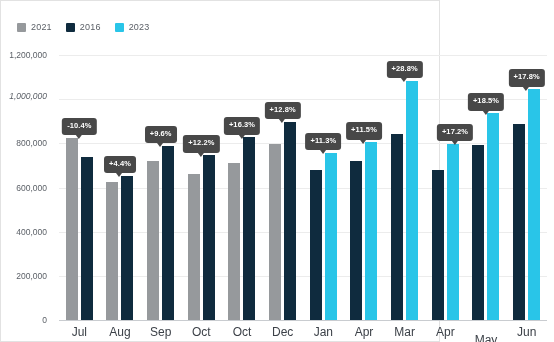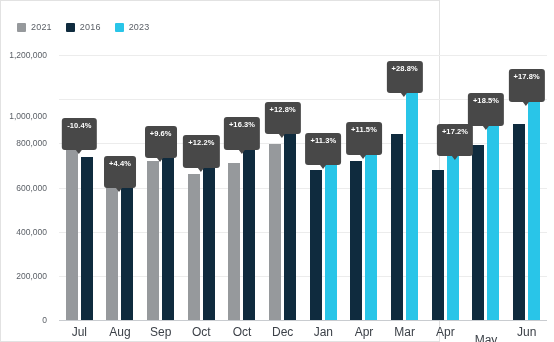--- a/index.html
+++ b/index.html
@@ -79,21 +79,21 @@
   }
 
   
   .badge{
     position:absolute;
     transform:translateX(-50%);
     background:#484848;
     color:#ffffff;
     font-size:7.5px;
     line-height:1;
-    padding:4px 5px 21px 5px;
+    padding:4px 5px 6px 5px;
     border-radius:3px;
     white-space:nowrap;
     letter-spacing:.1px;
     font-weight:bold;
   }
   .badge::after{
     content:"";
     position:absolute;
     left:50%;margin-left:-3.5px;
     bottom:-4px;
@@ -134,21 +134,21 @@
       <span class="legend-label">2023</span>
     </div>
   </div>
 
   <div id="ylabels">
       <div class="ylabel" style="top: 265px;">0</div>
       <div class="ylabel" style="top: 220.833px;">200,000</div>
       <div class="ylabel" style="top: 176.667px;">400,000</div>
       <div class="ylabel" style="top: 132.5px;">600,000</div>
       <div class="ylabel" style="top: 88.3333px;">800,000</div>
-      <div class="ylabel" style="top: 61px;">1,000,000</div>
+      <div class="ylabel" style="top: 41px; font-style: italic;">1,000,000</div>
       <div class="ylabel" style="top: 0px;">1,200,000</div>
     </div>
 
   <div id="plot">
     <div id="gridlines">
         <div class="gridline baseline" style="top: 265px;"></div>
         <div class="gridline" style="top: 220.833px;"></div>
         <div class="gridline" style="top: 176.667px;"></div>
         <div class="gridline" style="top: 132.5px;"></div>
         <div class="gridline" style="top: 88.3333px;"></div>

